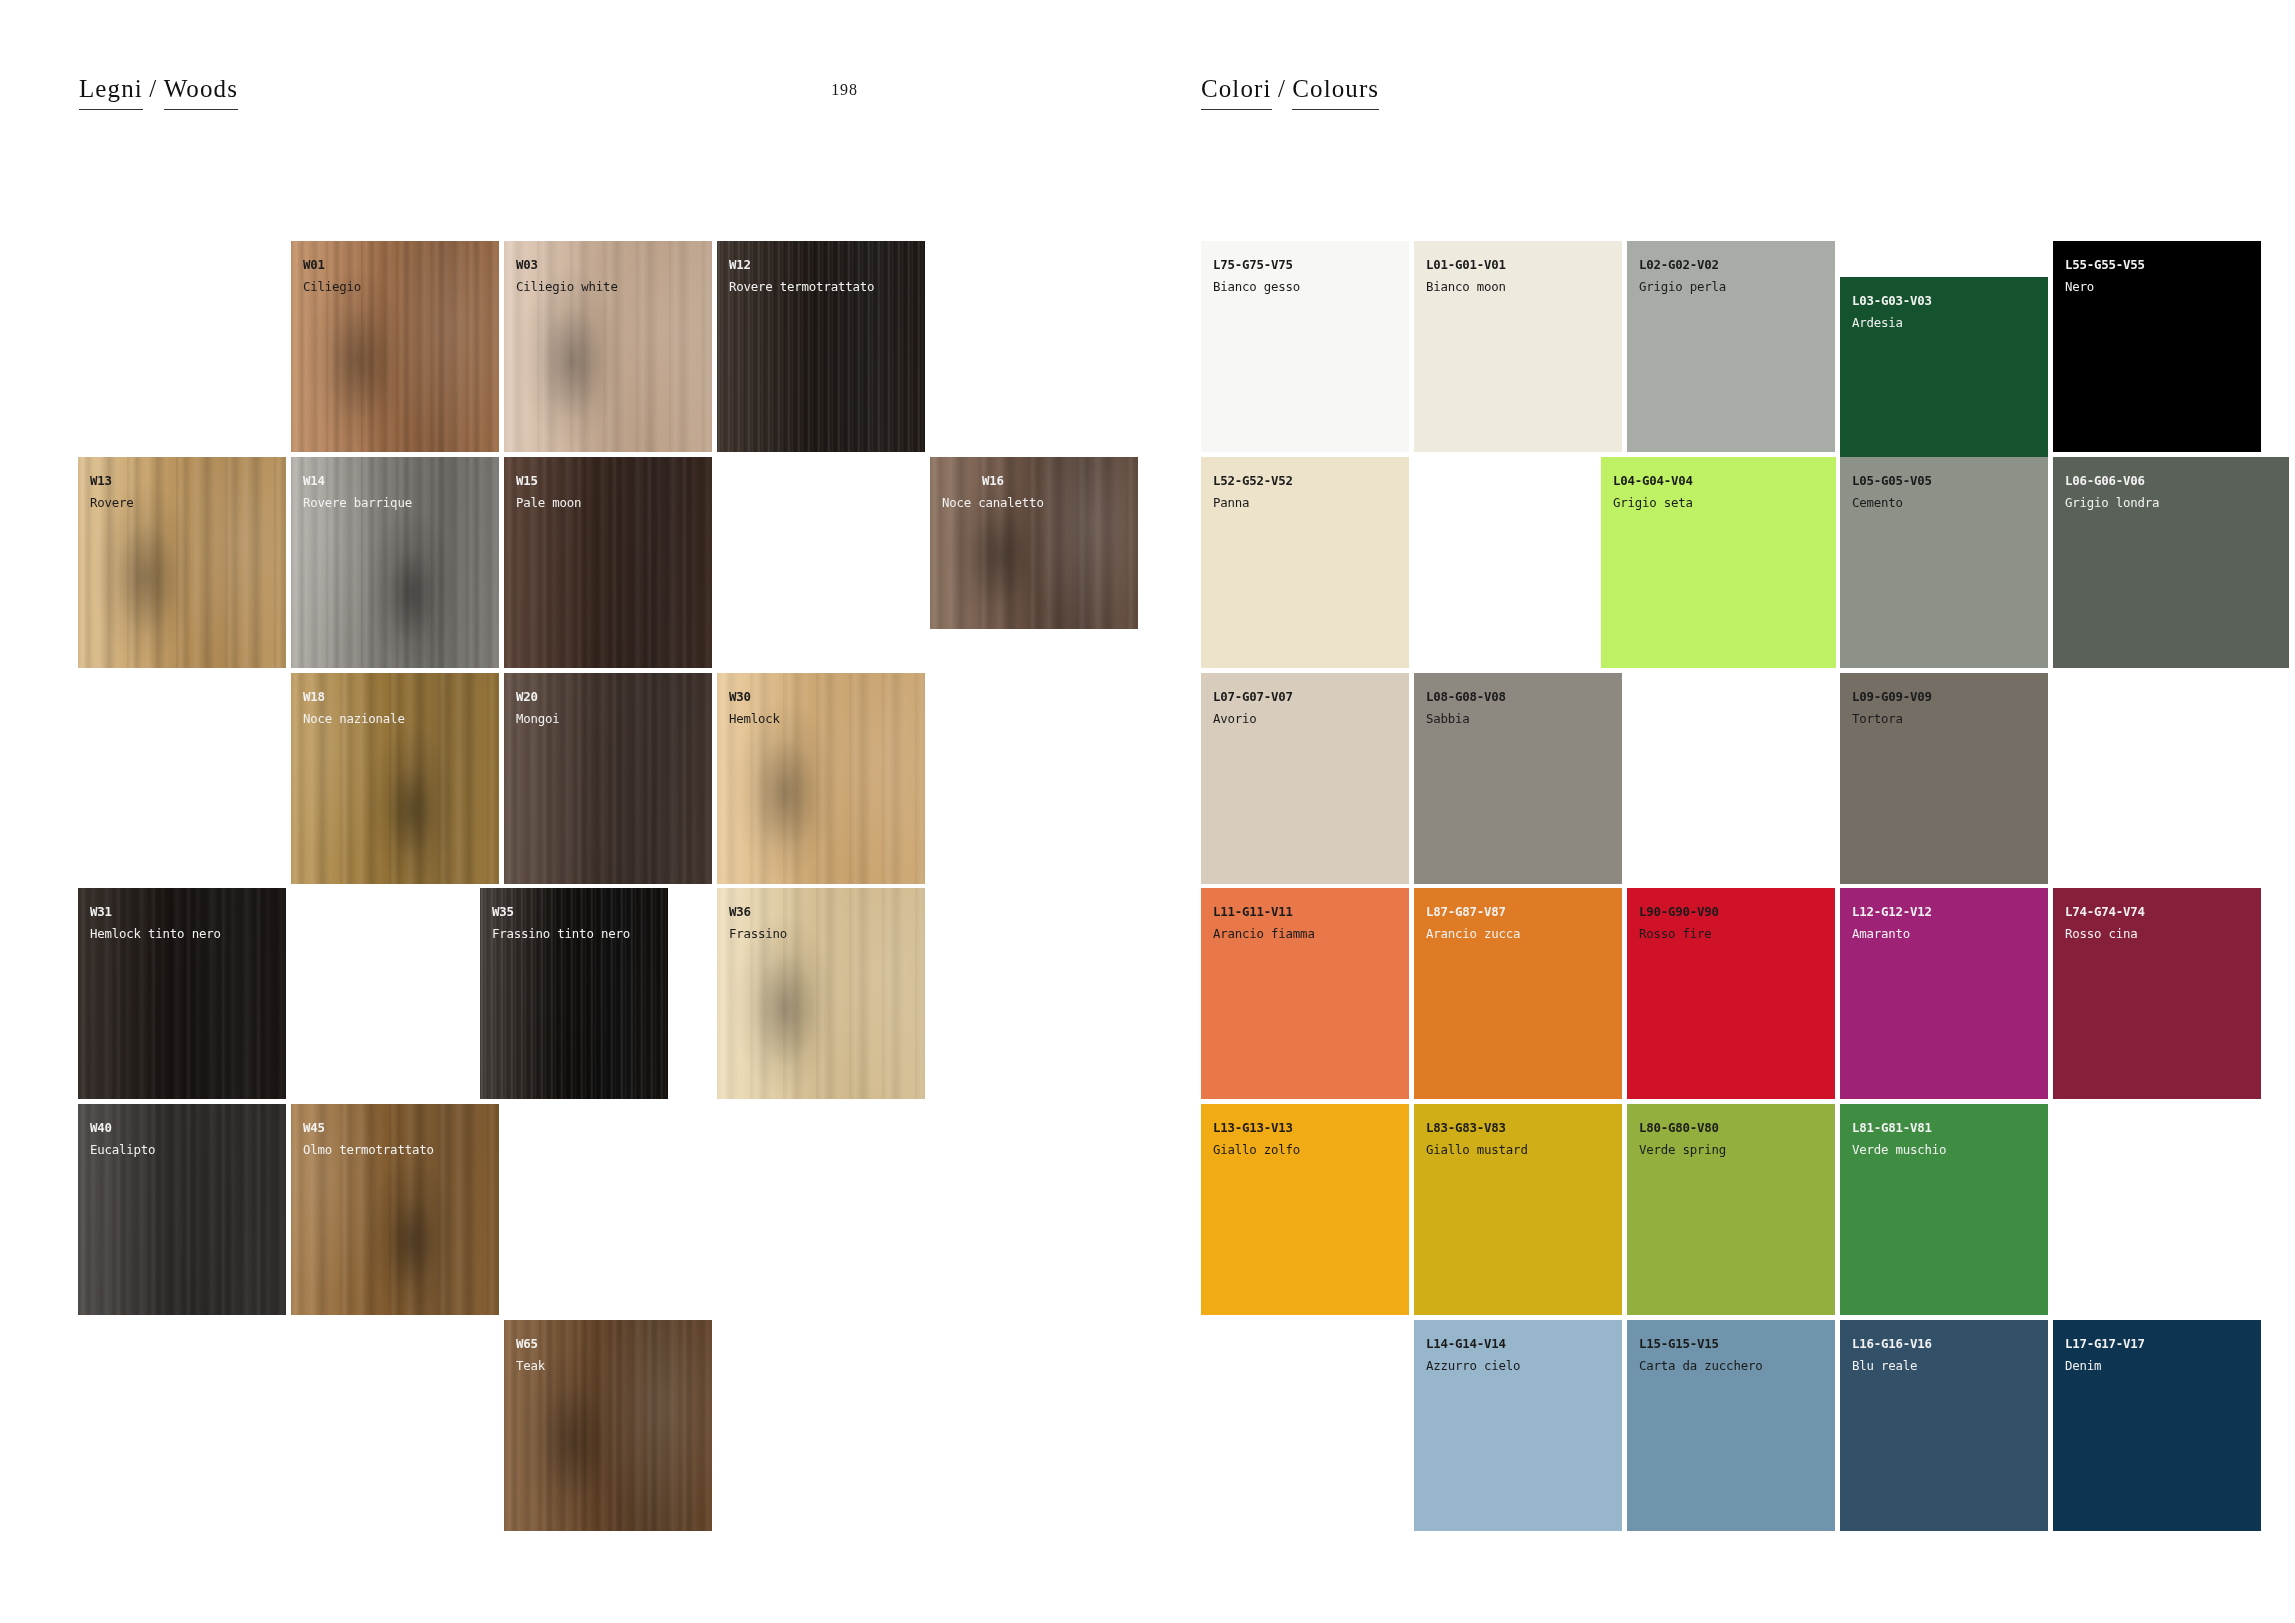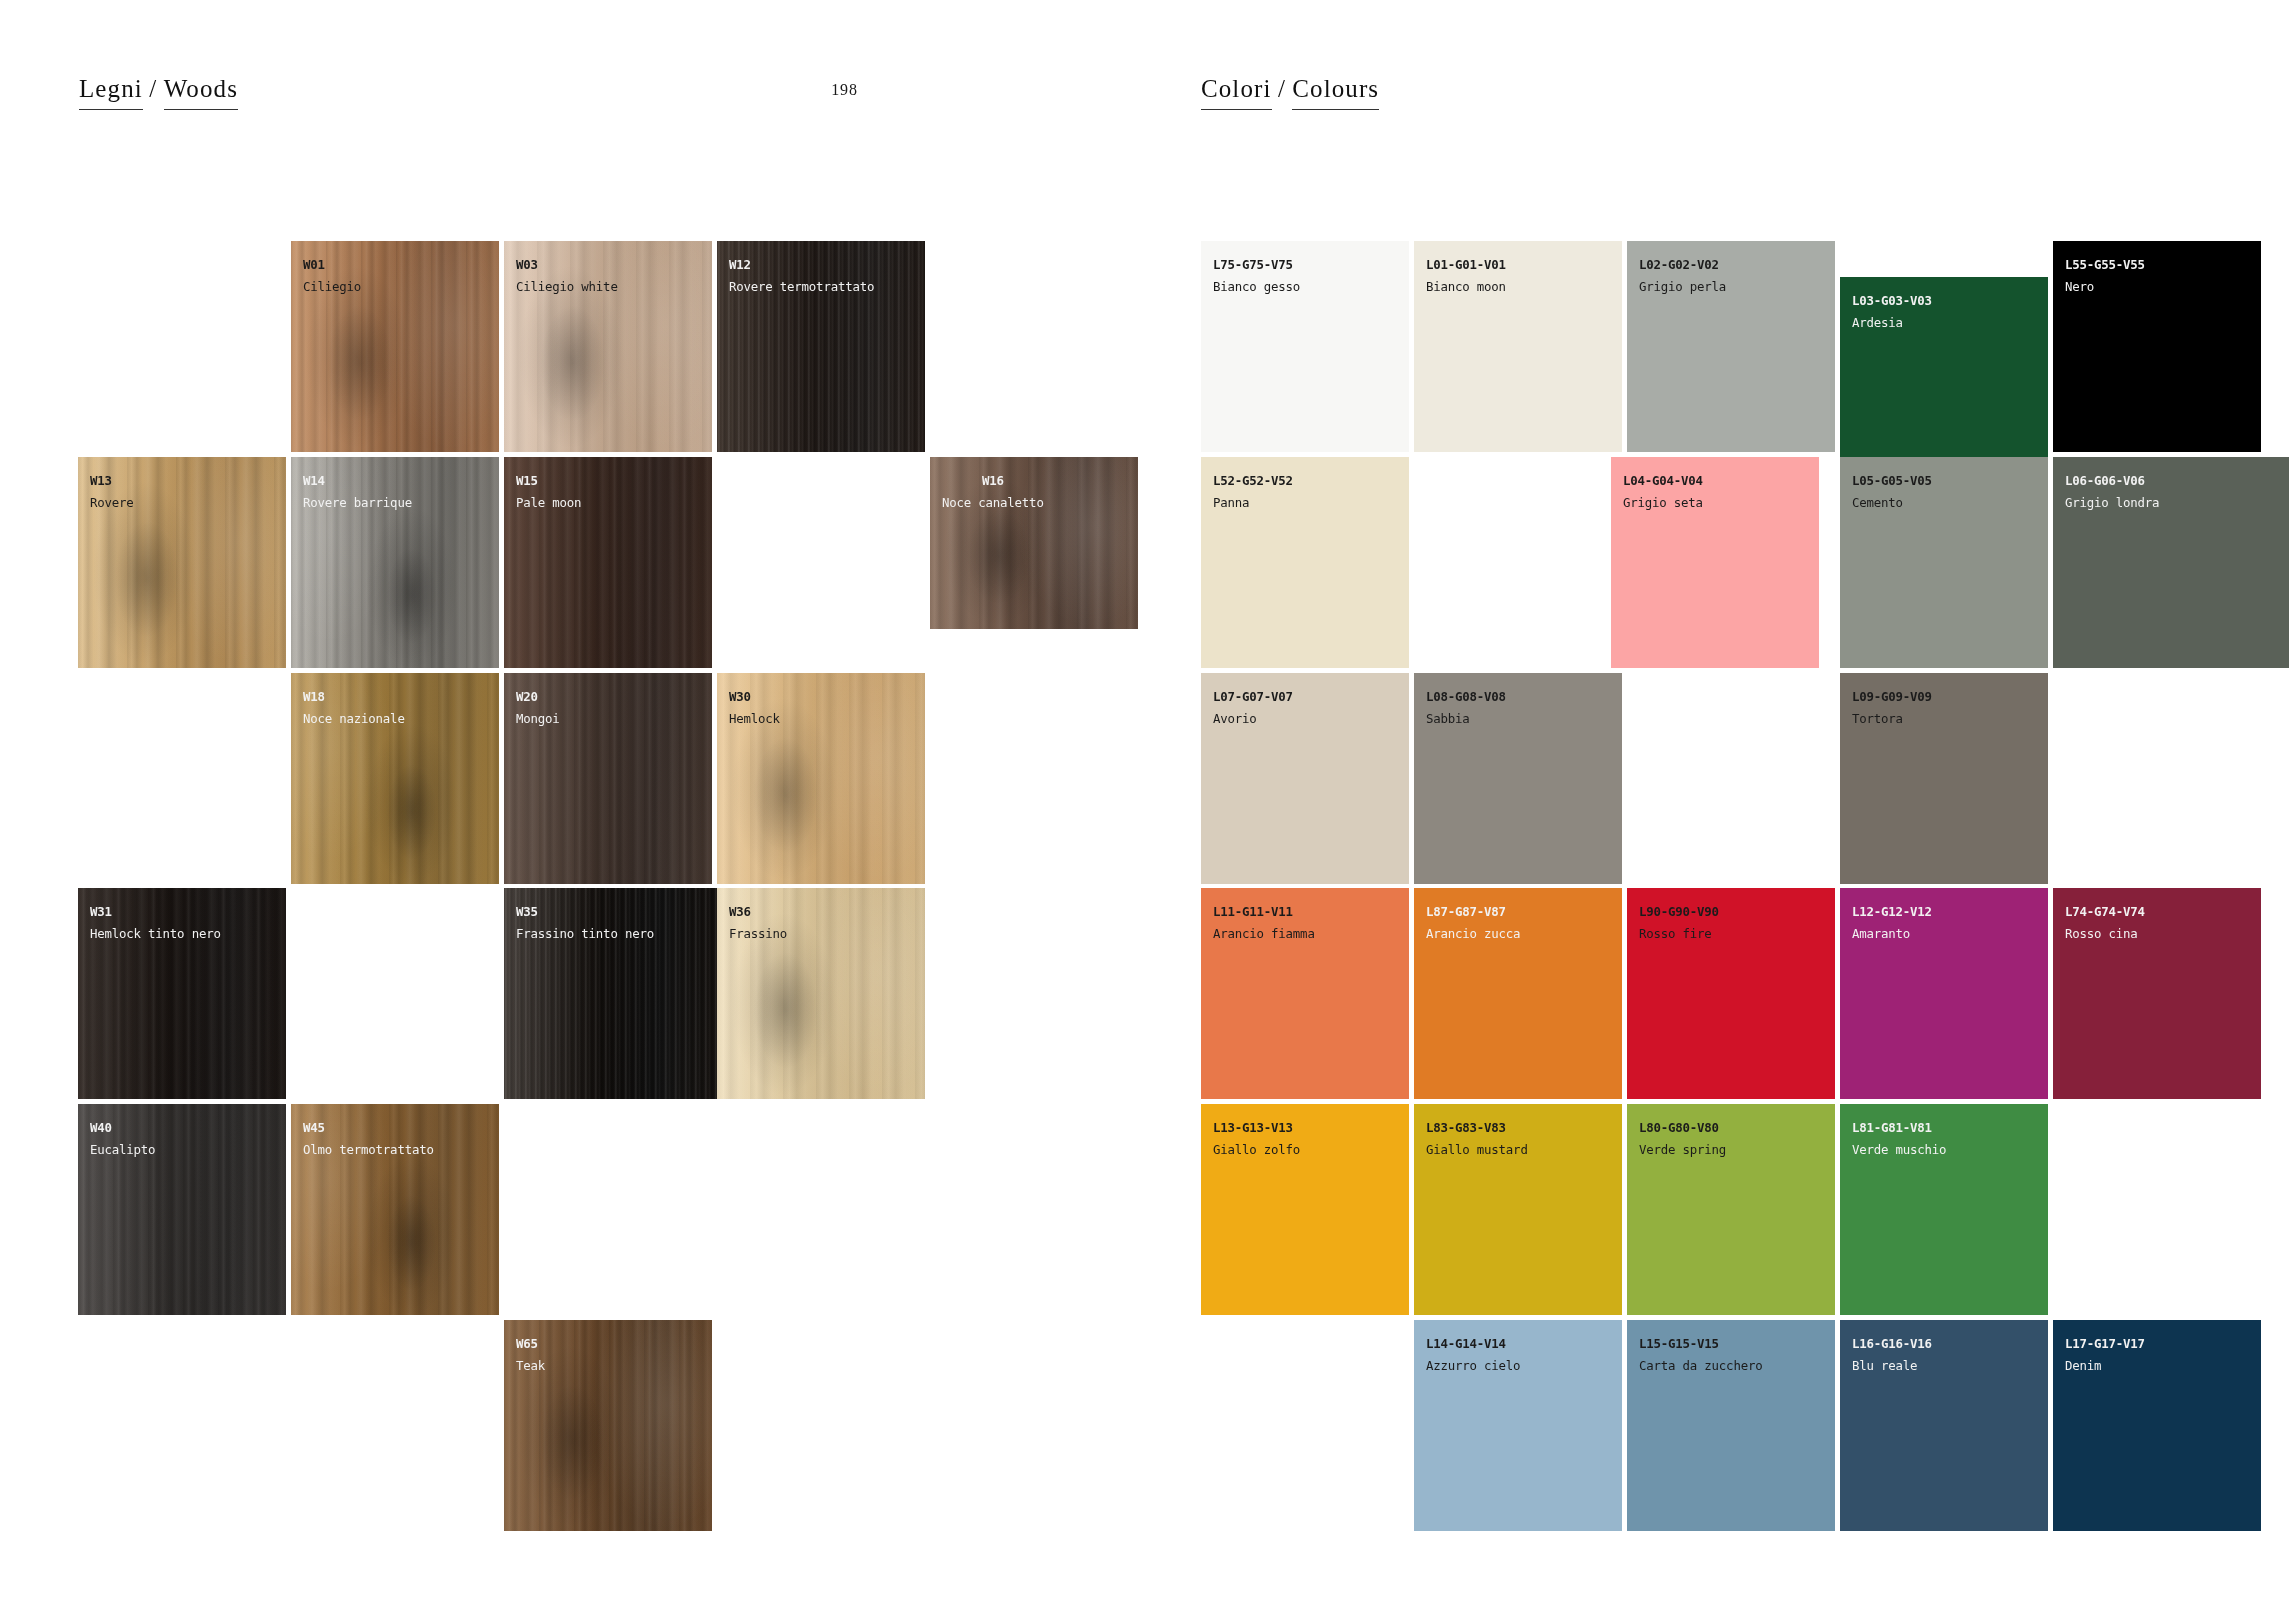--- a/index.html
+++ b/index.html
@@ -197,21 +197,21 @@
       <div class="cell dk" style="left: 0px; top: 647px; width: 208px; height: 211px; background: linear-gradient(92deg, rgb(42, 33, 28) 0%, rgb(27, 21, 18) 38%, rgb(13, 10, 9) 72%, rgb(27, 21, 18) 100%);">
         <div class="wood">
           <div class="grain v"></div>
           <div class="sheen"></div>
         </div>
         <div class="label">
           <span class="code">W31</span>
           <span class="name">Hemlock tinto nero</span>
         </div>
       </div>
-      <div class="cell dk" style="left: 426px; top: 647px; width: 214px; height: 211px; background: linear-gradient(92deg, rgb(58, 51, 46) 0%, rgb(22, 18, 15) 38%, rgb(0, 0, 0) 72%, rgb(22, 18, 15) 100%);">
+      <div class="cell dk" style="left: 402px; top: 647px; width: 188px; height: 211px; background: linear-gradient(92deg, rgb(58, 51, 46) 0%, rgb(22, 18, 15) 38%, rgb(0, 0, 0) 72%, rgb(22, 18, 15) 100%);">
         <div class="wood">
           <div class="grain fine"></div>
           <div class="sheen"></div>
         </div>
         <div class="label">
           <span class="code">W35</span>
           <span class="name">Frassino tinto nero</span>
         </div>
       </div>
       <div class="cell lt" style="left: 639px; top: 647px; width: 208px; height: 211px; background: linear-gradient(92deg, rgb(242, 226, 192) 0%, rgb(227, 205, 160) 38%, rgb(205, 180, 133) 72%, rgb(227, 205, 160) 100%);">
@@ -288,21 +288,21 @@
           <span class="code">L55-G55-V55</span>
           <span class="name">Nero</span>
         </div>
       </div>
       <div class="cell lt" style="left: 0px; top: 216px; width: 208px; height: 211px; background: rgb(236, 227, 202);">
         <div class="label">
           <span class="code">L52-G52-V52</span>
           <span class="name">Panna</span>
         </div>
       </div>
-      <div class="cell lt" style="left: 410px; top: 216px; width: 208px; height: 211px; background: #fca5a5;">
+      <div class="cell lt" style="left: 400px; top: 216px; width: 208px; height: 211px; background: #bef264; padding-left: 27px;">
         <div class="label">
           <span class="code">L04-G04-V04</span>
           <span class="name">Grigio seta</span>
         </div>
       </div>
       <div class="cell lt" style="left: 639px; top: 216px; width: 208px; height: 211px; background: rgb(141, 146, 137);">
         <div class="label">
           <span class="code">L05-G05-V05</span>
           <span class="name">Cemento</span>
         </div>

